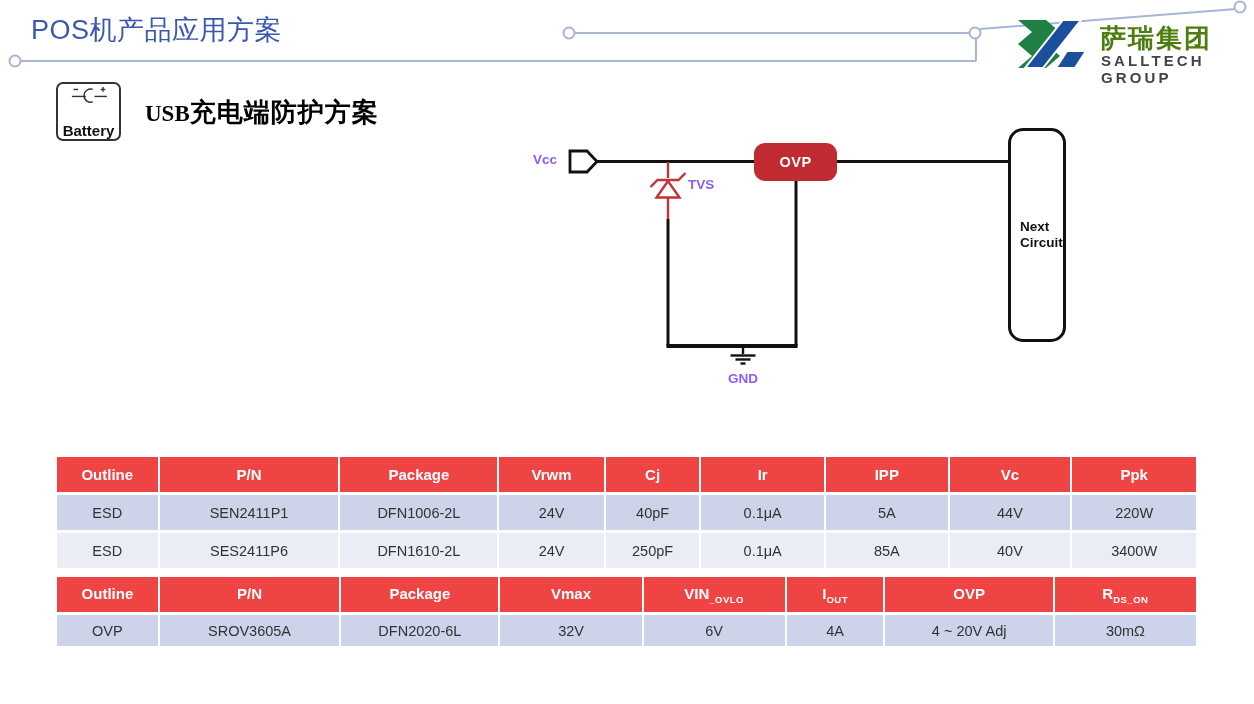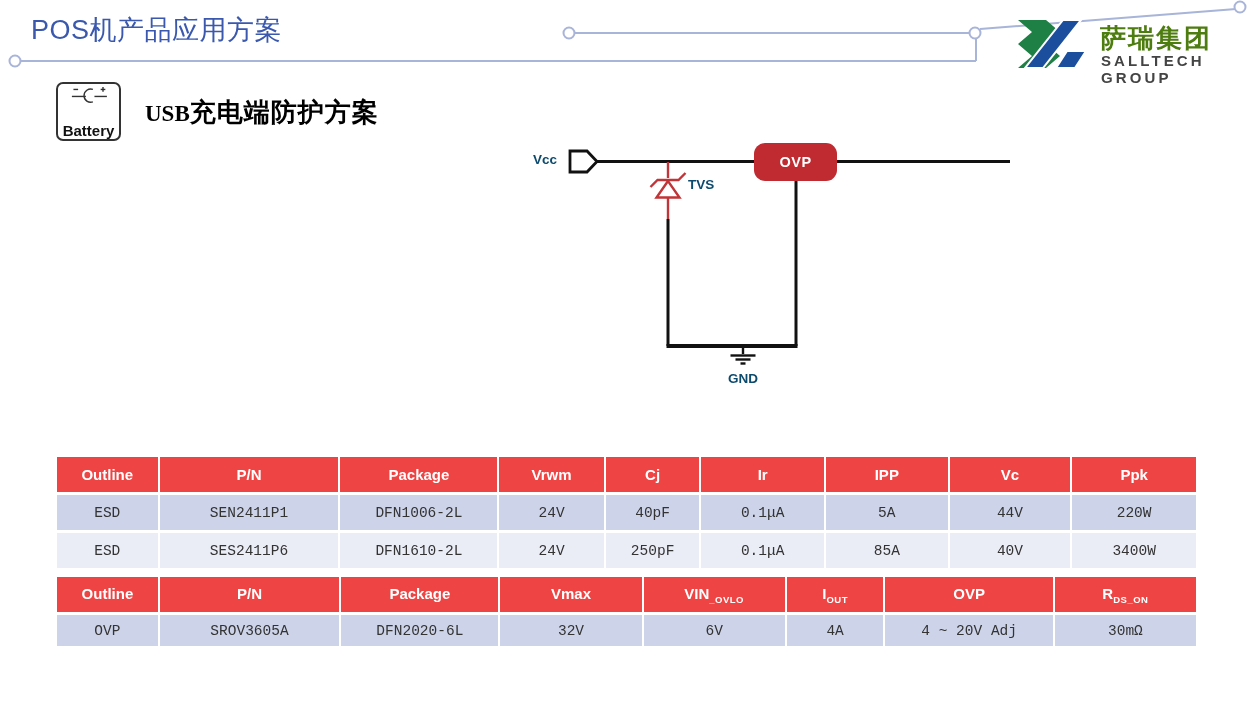--- a/index.html
+++ b/index.html
@@ -22,30 +22,30 @@
 
   .iec-note{left:213px;top:243px;font-size:19px;color:#1d1d1d;line-height:29.5px;}
 
   
   .ovp-chip{left:754px;top:143px;width:83px;height:38px;background:#BF2B31;border-radius:11px;
             color:#fff;font-size:14.5px;font-weight:bold;letter-spacing:.5px;
             display:flex;align-items:center;justify-content:center;}
   .next-box{left:1008px;top:128px;width:58px;height:214px;border:3px solid #111;border-radius:15px;
             background:#fff;display:flex;align-items:center;box-sizing:border-box;}
   .next-box .txt{padding-left:9px;font-size:13.5px;font-weight:bold;color:#111;line-height:16px;}
-  .wire-label{font-size:13.5px;font-weight:bold;color:#0c4a6e;}
+  .wire-label{font-size:13.5px;font-weight:bold;color:#8b5cf6;}
   .lbl-vcc{left:533px;top:152px;}
   .lbl-tvs{left:688px;top:177px;}
   .lbl-gnd{left:717px;top:371px;width:52px;text-align:center;}
 
   
   .spec-table{position:absolute;border-collapse:separate;border-spacing:2.5px 3px;table-layout:fixed;}
   .spec-table th{background:#ef4444;color:#fff;font-weight:bold;font-size:15px;
                  text-align:center;vertical-align:middle;padding:0;}
-  .spec-table td{font-size:14.5px;color:#333;text-align:center;vertical-align:middle;padding:0;font-family:Liberation Mono, monospace;}
+  .spec-table td{font-size:14.5px;color:#333;text-align:center;vertical-align:middle;padding:0;}
   .spec-table sub{font-size:9.5px;font-weight:bold;letter-spacing:.5px;}
   #esd-table{left:55px;top:454px;width:1143px;}
   #esd-table th{height:35px;}
   #esd-table td{height:35px;}
   #ovp-table{left:55px;top:574px;width:1143px;}
   #ovp-table th{height:35px;}
   #ovp-table td{height:31px;}
   .row-a td{background:#CDD3E9;}
   .row-b td{background:#EAECF6;}
 </style>
@@ -119,20 +119,26 @@
   </div>
   <div class="abs subtitle">
     <span class="en">USB</span><span class="cn">充电端防护方案</span>
   </div>
 
 
   <div class="abs wire-label lbl-vcc">Vcc</div>
   <div class="abs wire-label lbl-tvs">TVS</div>
   <div class="abs wire-label lbl-gnd">GND</div>
   <div class="abs ovp-chip">OVP</div>
+  <div class="abs next-box">
+    <div class="txt">
+      <div>Next</div>
+      <div>Circuit</div>
+    </div>
+  </div>
 
   <table class="spec-table" id="esd-table">
     <colgroup>
       <col style="width:100px">
         <col style="width:178px">
         <col style="width:156px">
       <col style="width:104px">
         <col style="width:93px">
         <col style="width:122px">
       <col style="width:121px">

